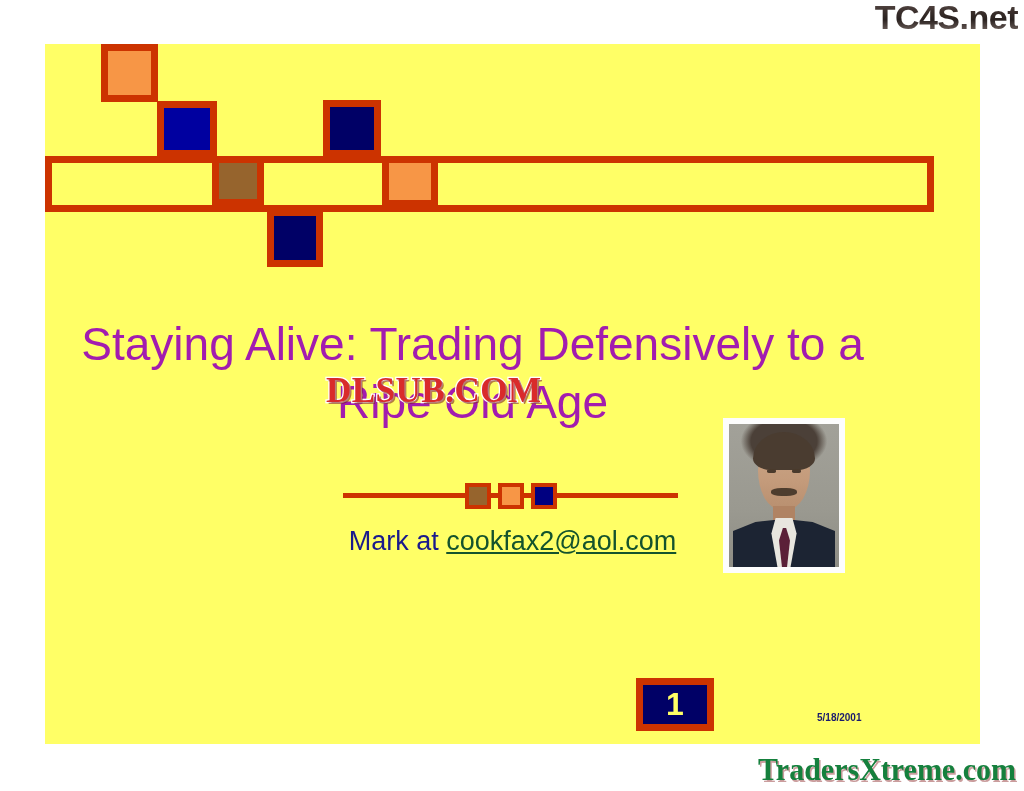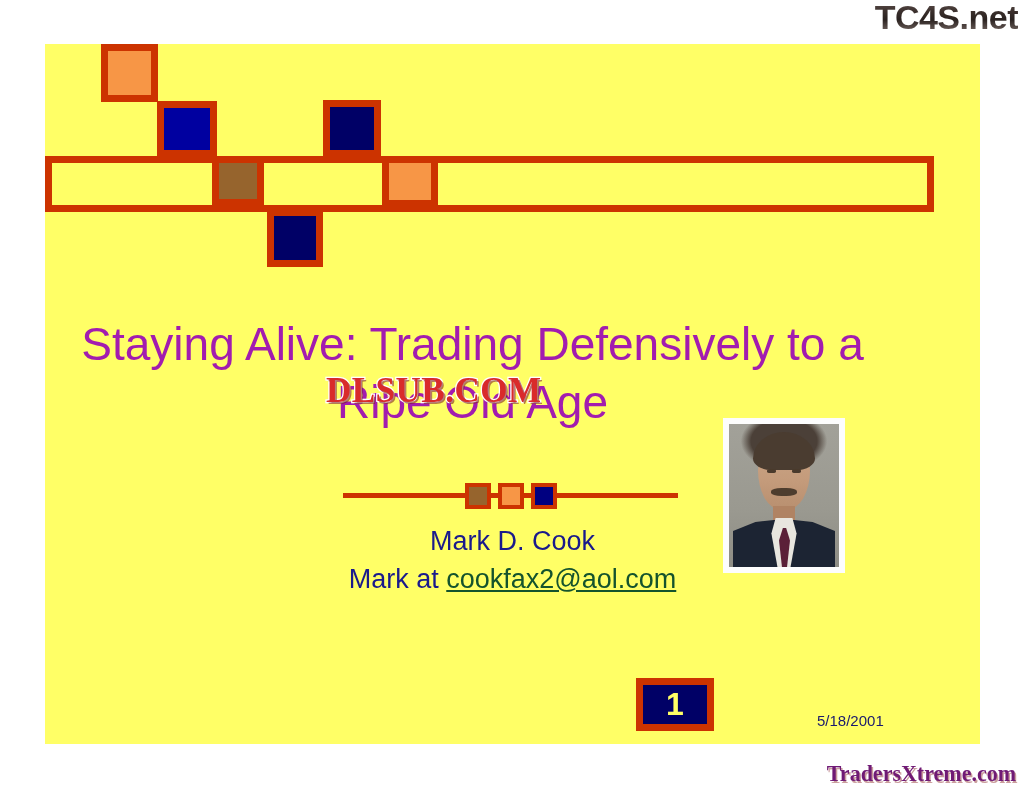--- a/index.html
+++ b/index.html
@@ -221,35 +221,35 @@
     font-weight: bold;
     line-height: 39px;
     text-align: center;
   }
 
   
   #slide-date {
     position: absolute;
     left: 772px;
     top: 668px;
-    font-size: 15px;
-    font-weight: normal;
+    font-size: 10px;
+    font-weight: bold;
     color: #1a1a6e;
   }
 
   
   #tx-logo {
     position: absolute;
     right: 8px;
     bottom: 4px;
     font-family: "Liberation Serif", serif;
     font-weight: bold;
-    font-size: 22px;
+    font-size: 30px;
     letter-spacing: 0px;
-    color: #701a75;
+    color: #15803d;
     -webkit-text-stroke: 2.5px #ffffff;
     paint-order: stroke fill;
     text-shadow: 1.5px 1.5px 0 rgba(150,60,60,0.5);
     z-index: 40;
     white-space: nowrap;
     transform: scaleY(1.02);
   }
 </style>
 </head>
 <body>
@@ -282,21 +282,20 @@
       <div class="ph" id="ph-eye-l"></div>
       <div class="ph" id="ph-eye-r"></div>
       <div class="ph" id="ph-mous"></div>
       <div class="ph" id="ph-suit"></div>
       <div class="ph" id="ph-shirt"></div>
       <div class="ph" id="ph-tie"></div>
     </div>
   </div>
 
   <div id="byline">
-    <div>Mark D. Cook</div>
     <div><span>Mark at </span><a id="email-link" href="#">cookfax2@aol.com</a></div>
   </div>
 
   <div id="page-badge">1</div>
 
   <div id="slide-date">5/18/2001</div>
 </div>
 
 <div id="dlsub">DLSUB.COM</div>
 

